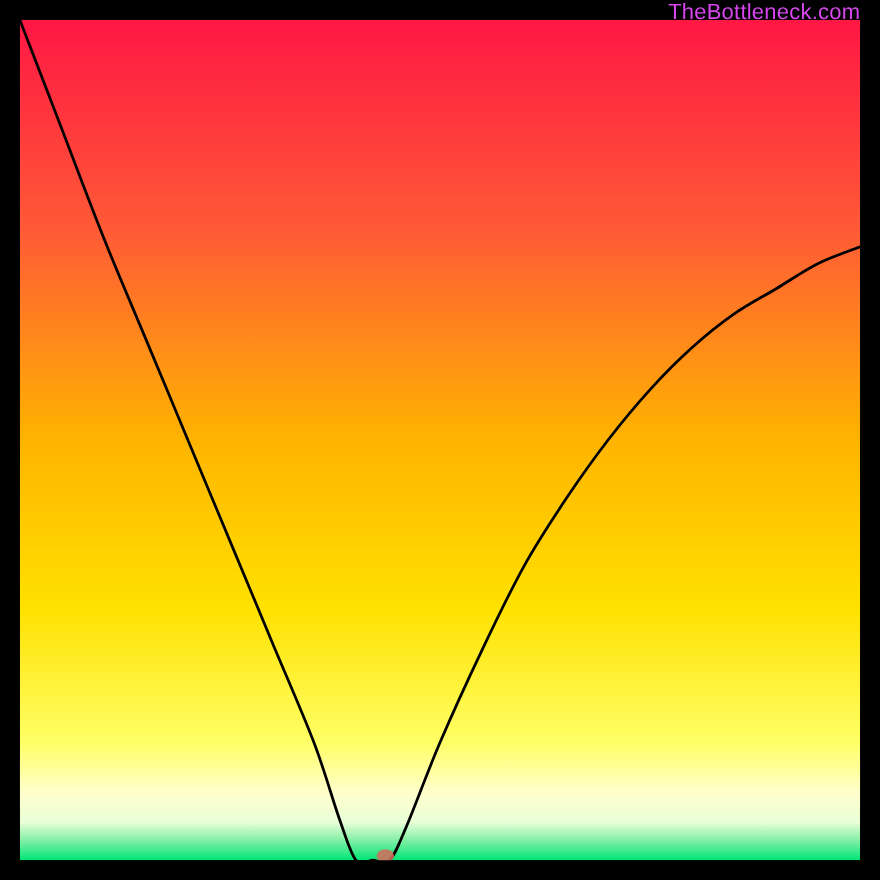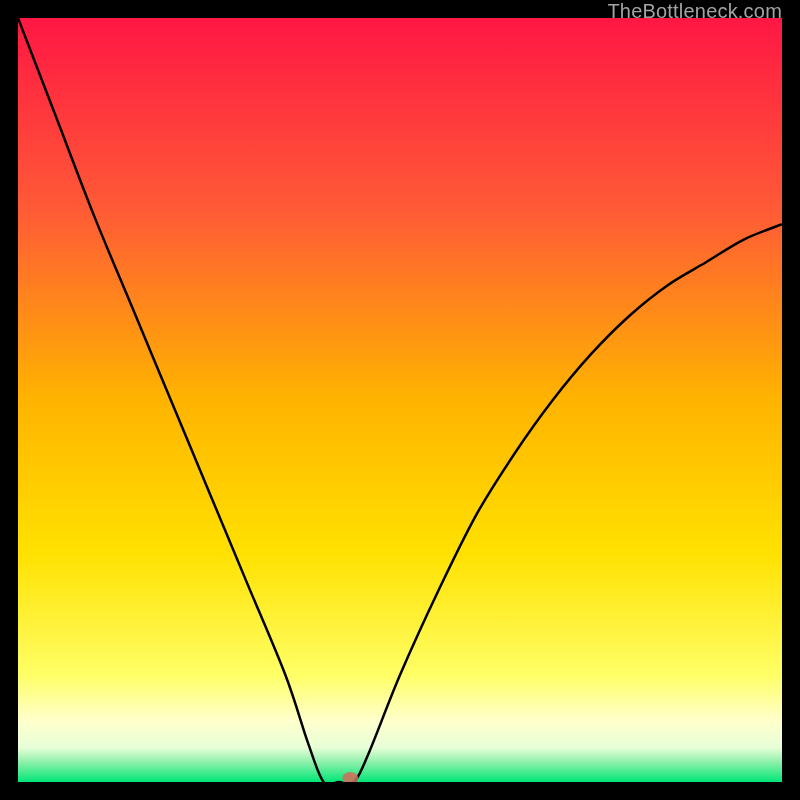--- a/index.html
+++ b/index.html
@@ -25,21 +25,21 @@
     width: 764px;
     height: 764px;
   }
   .watermark {
     position: absolute;
     top: 0;
     right: 18px;
     font-family: Arial, Helvetica, sans-serif;
     font-size: 20px;
     font-weight: 500;
-    color: #a3a3a3;
+    color: #d946ef;
     letter-spacing: 0.2px;
   }
 </style>
 </head>
 <body>
 
 <div class="frame">
   <svg class="plot" viewBox="0 0 764 764">
     <defs>
       <linearGradient id="bg-grad" x1="0" y1="0" x2="0" y2="1">

